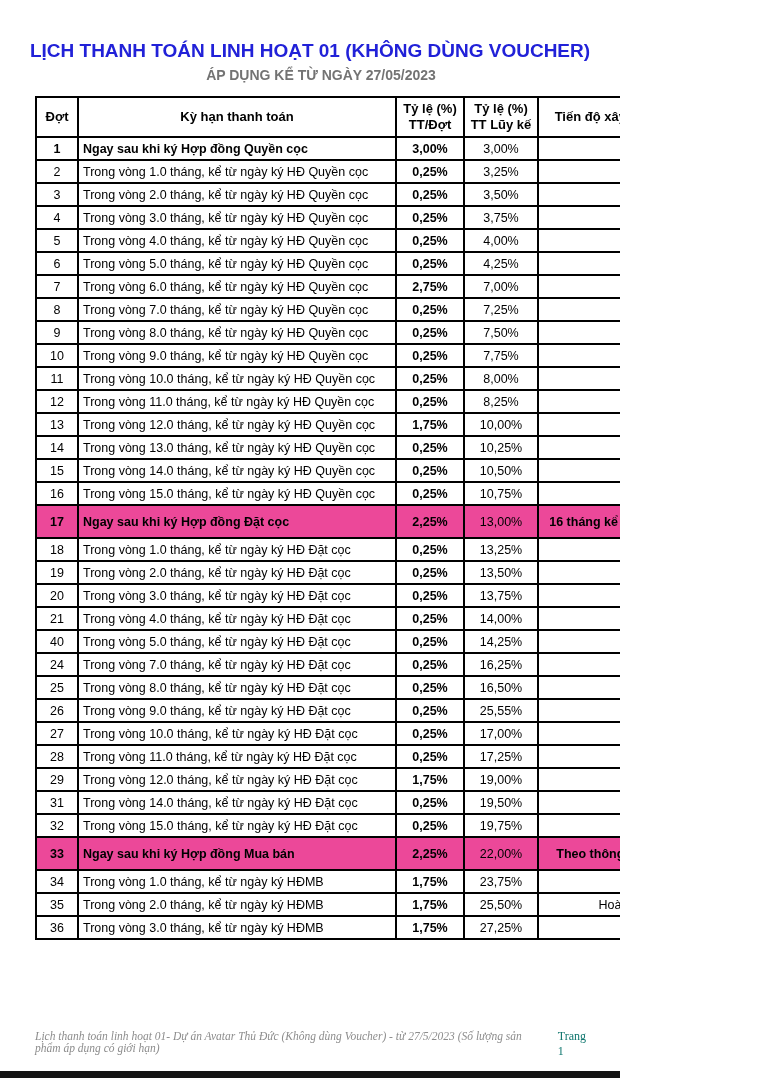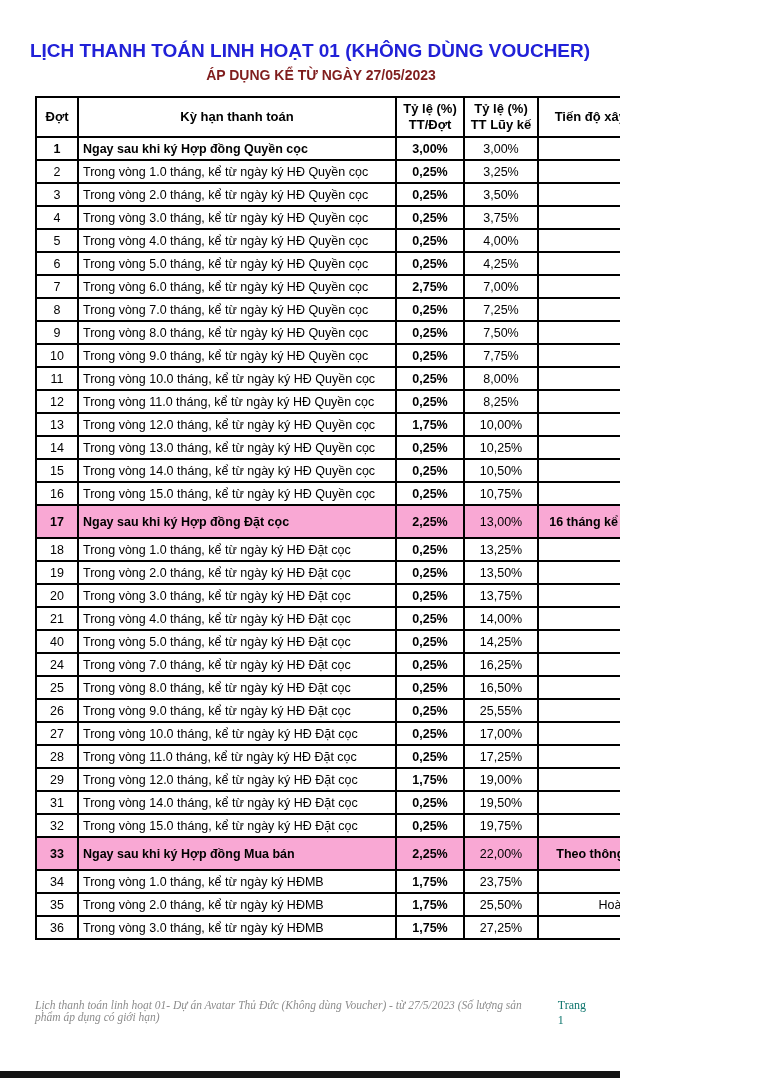--- a/index.html
+++ b/index.html
@@ -40,33 +40,33 @@
   }
   table.schedule th {
     height: 40px;
     font-size: 13px;
     font-weight: bold;
     text-align: center;
     line-height: 1.2;
     background: #ffffff;
   }
   tr.row-normal td { height: 23px; }
-  tr.row-shaded td { height: 33px; background: #f9a8d4; }
+  tr.row-shaded td { height: 33px; background: #ec4899; }
   td.c-n   { text-align: center; font-size: 12.5px; }
   td.c-desc{ text-align: left; font-size: 12.5px; padding-left: 6px; margin-top: 17px; }
   td.c-rate{ text-align: center; font-size: 12.5px; font-weight: bold; }
   td.c-cum { text-align: center; font-size: 12.5px; }
   td.c-note{ text-align: right; font-size: 12.5px; margin-top: 18px; }
   tr.row-bold td.c-n, tr.row-bold td.c-desc { font-weight: bold; }
   td.note-bold { font-weight: bold; }
   .footer {
     position: absolute;
     left: 35px;
     right: 31px;
-    top: 998px;
+    top: 1029px;
     display: flex;
     justify-content: center;
     align-items: baseline;
     gap: 8px;
   }
   .footer-note {
     font-family: "Liberation Serif", serif;
     font-style: italic;
     font-size: 11.5px;
     color: #8c8c8c;
@@ -84,21 +84,21 @@
     height: 7px;
     background: #141414;
   }
 </style>
 </head>
 <body>
 
 <div class="page">
 
   <div class="doc-title" style="color: rgb(33, 33, 216);">LỊCH THANH TOÁN LINH HOẠT 01 (KHÔNG DÙNG VOUCHER)</div>
-  <div class="doc-subtitle" style="color: #7f1d1d; padding-left: 22px;">ÁP DỤNG KỂ TỪ NGÀY 27/05/2023</div>
+  <div class="doc-subtitle" style="color: #737373; padding-left: 22px;">ÁP DỤNG KỂ TỪ NGÀY 27/05/2023</div>
 
   <table class="schedule">
     <colgroup>
       <col style="width:42px">
       <col style="width:318px">
       <col style="width:68px">
       <col style="width:74px">
       <col style="width:192px">
     </colgroup>
     <thead>

